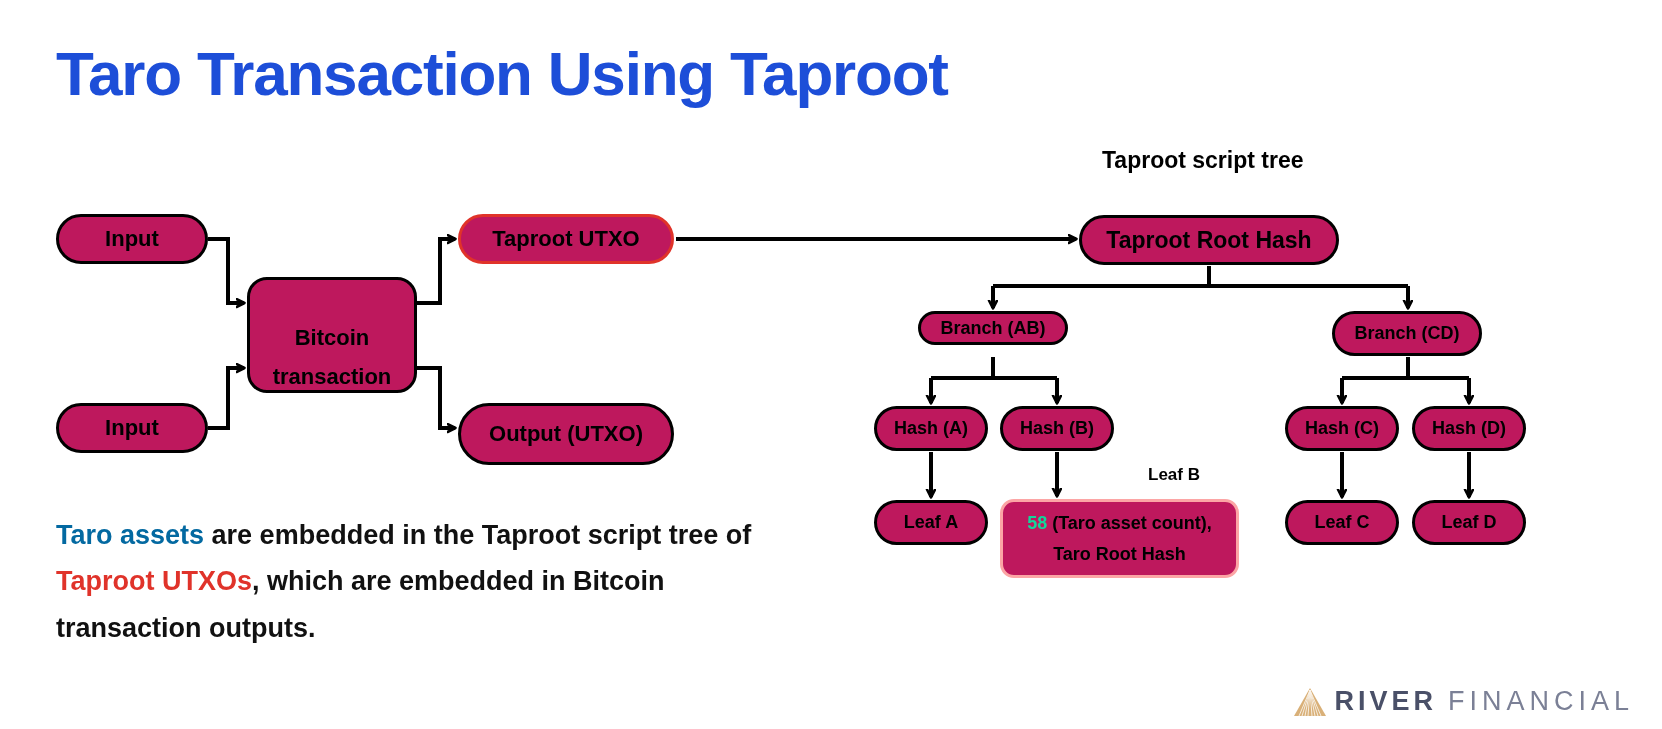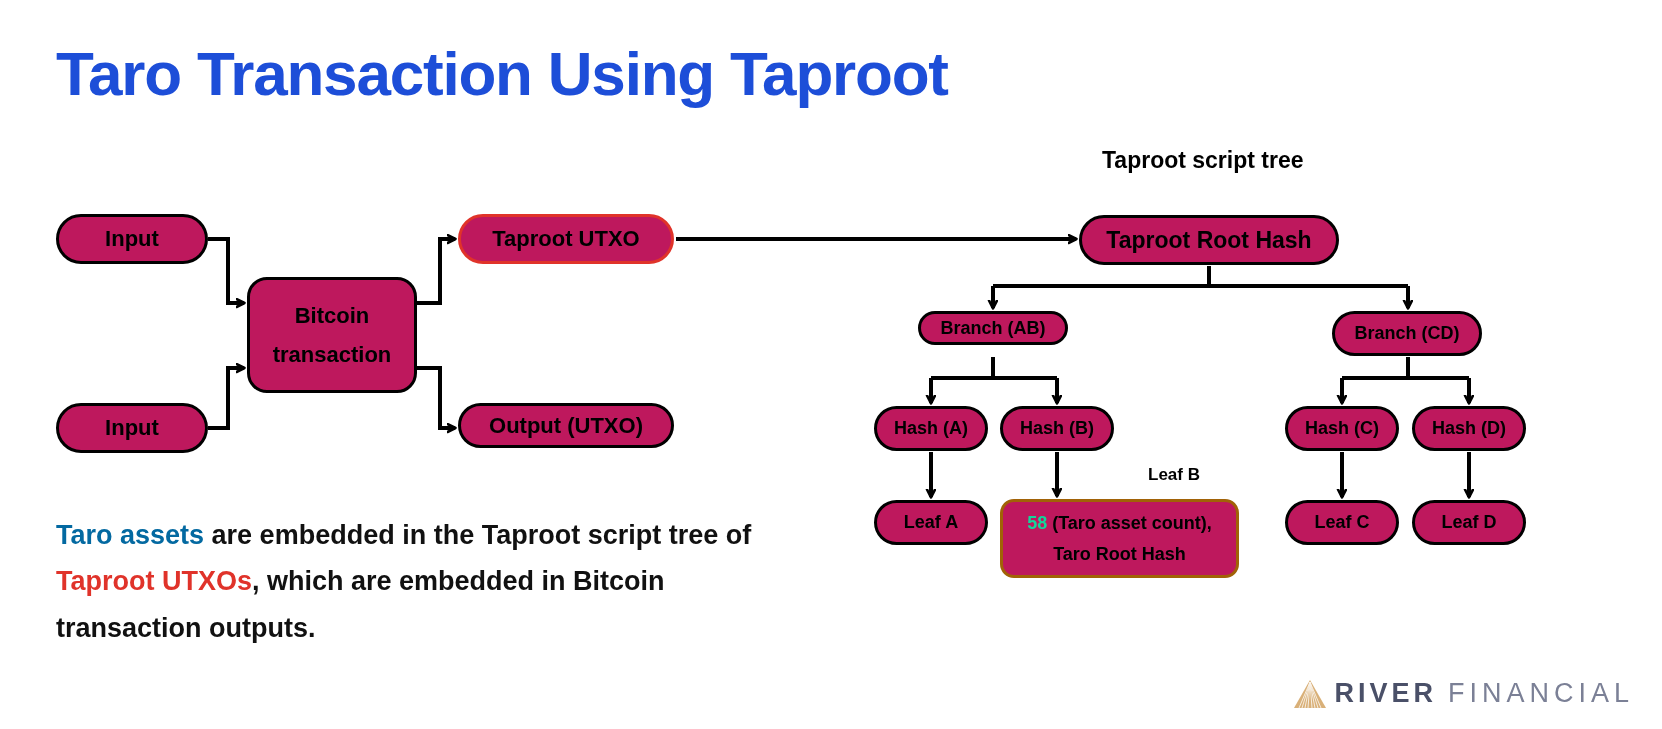--- a/index.html
+++ b/index.html
@@ -51,33 +51,34 @@
   }
   #node-input-1 { top: 214px; }
   #node-input-2 { top: 403px; }
 
   #node-bitcoin-transaction {
     left: 247px; top: 277px;
     width: 170px; height: 116px;
     font-size: 22px;
     border-radius: 20px;
     flex-direction: column;
+    justify-content: flex-end;
   }
   #node-bitcoin-transaction .ln { display:block; }
   #node-bitcoin-transaction .ln + .ln { margin-top: 11px; }
 
   #node-taproot-utxo {
     left: 458px; top: 214px;
     width: 216px; height: 50px;
     font-size: 22px;
     border-color: #e0332a;
   }
   #node-output-utxo {
     left: 458px; top: 403px;
-    width: 216px; height: 45px;
+    width: 216px; height: 62px;
     font-size: 22px;
   }
 
   
   #tree-label {
     position: absolute;
     left: 1102px; top: 147px;
     font-size: 23px;
     font-weight: 700;
     color: #000;
@@ -105,21 +106,21 @@
   #node-hash-c { left: 1285px; top: 406px; width: 114px; height: 45px; font-size: 18px; }
   #node-hash-d { left: 1412px; top: 406px; width: 114px; height: 45px; font-size: 18px; }
 
   #node-leaf-a { left: 874px; top: 500px; width: 114px; height: 45px; font-size: 18px; }
   #node-leaf-c { left: 1285px; top: 500px; width: 114px; height: 45px; font-size: 18px; }
   #node-leaf-d { left: 1412px; top: 500px; width: 114px; height: 45px; font-size: 18px; }
 
   #node-leaf-b {
     left: 1000px; top: 499px;
     width: 239px; height: 79px;
-    border: 3px solid #a16207;
+    border: 3px solid #fca5a5;
     border-radius: 14px;
     flex-direction: column;
     font-size: 18px;
     padding: 0 18px;
   }
   #node-leaf-b .lb-line1 { display:block; }
   #node-leaf-b .lb-line2 { display:block; margin-top: 8px; }
   .count-number { color: #12d69b; font-weight: 700; }
 
   #leaf-b-label {
@@ -141,21 +142,21 @@
     font-weight: 700;
     color: #111111;
     line-height: 1.72;
   }
   .c-gold { color: #0369a1; }
   .c-red  { color: #e0332a; }
 
   
   #river-logo {
     position: absolute;
-    right: 28px; bottom: 20px;
+    right: 28px; bottom: 12px;
     display: flex;
     align-items: center;
     gap: 7px;
     z-index: 6;
   }
   #river-logo .mark { display: block; }
   #river-logo .wordmark {
     display: flex;
     align-items: baseline;
     gap: 11px;

